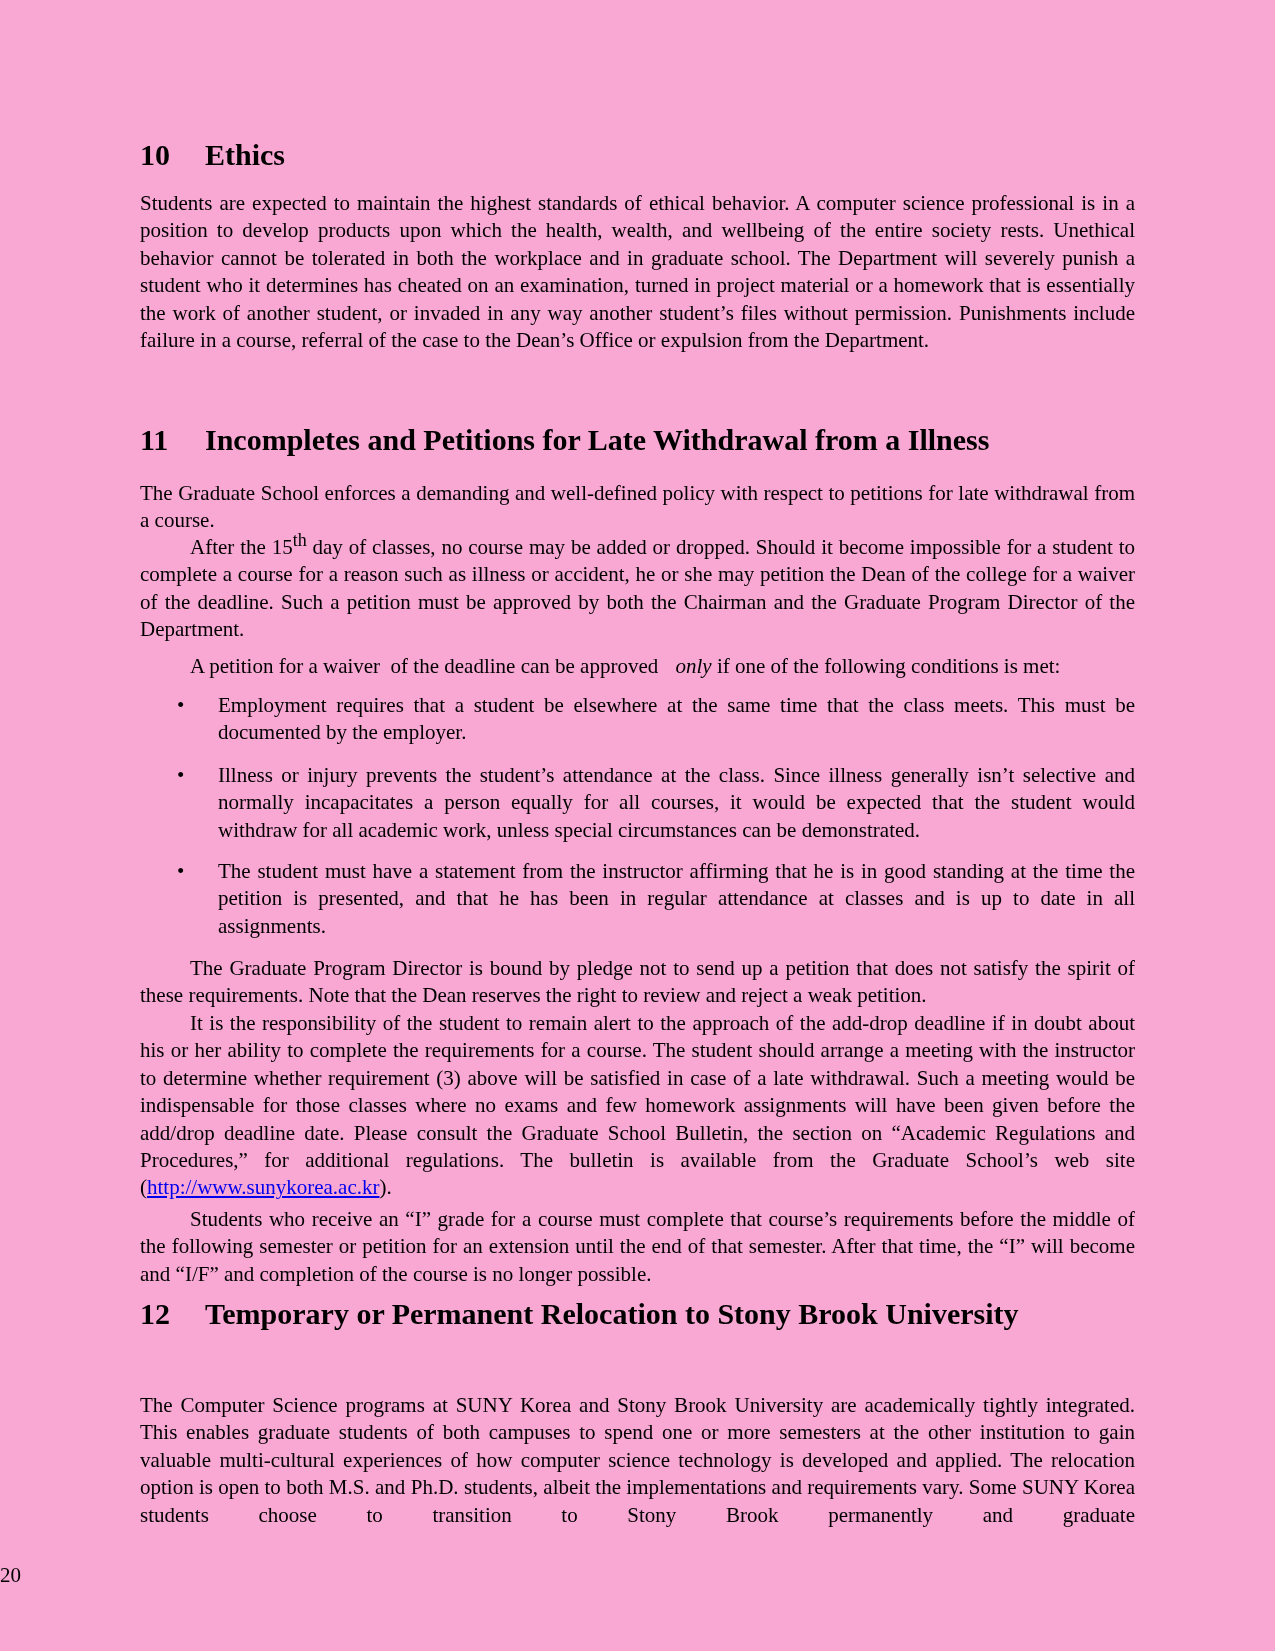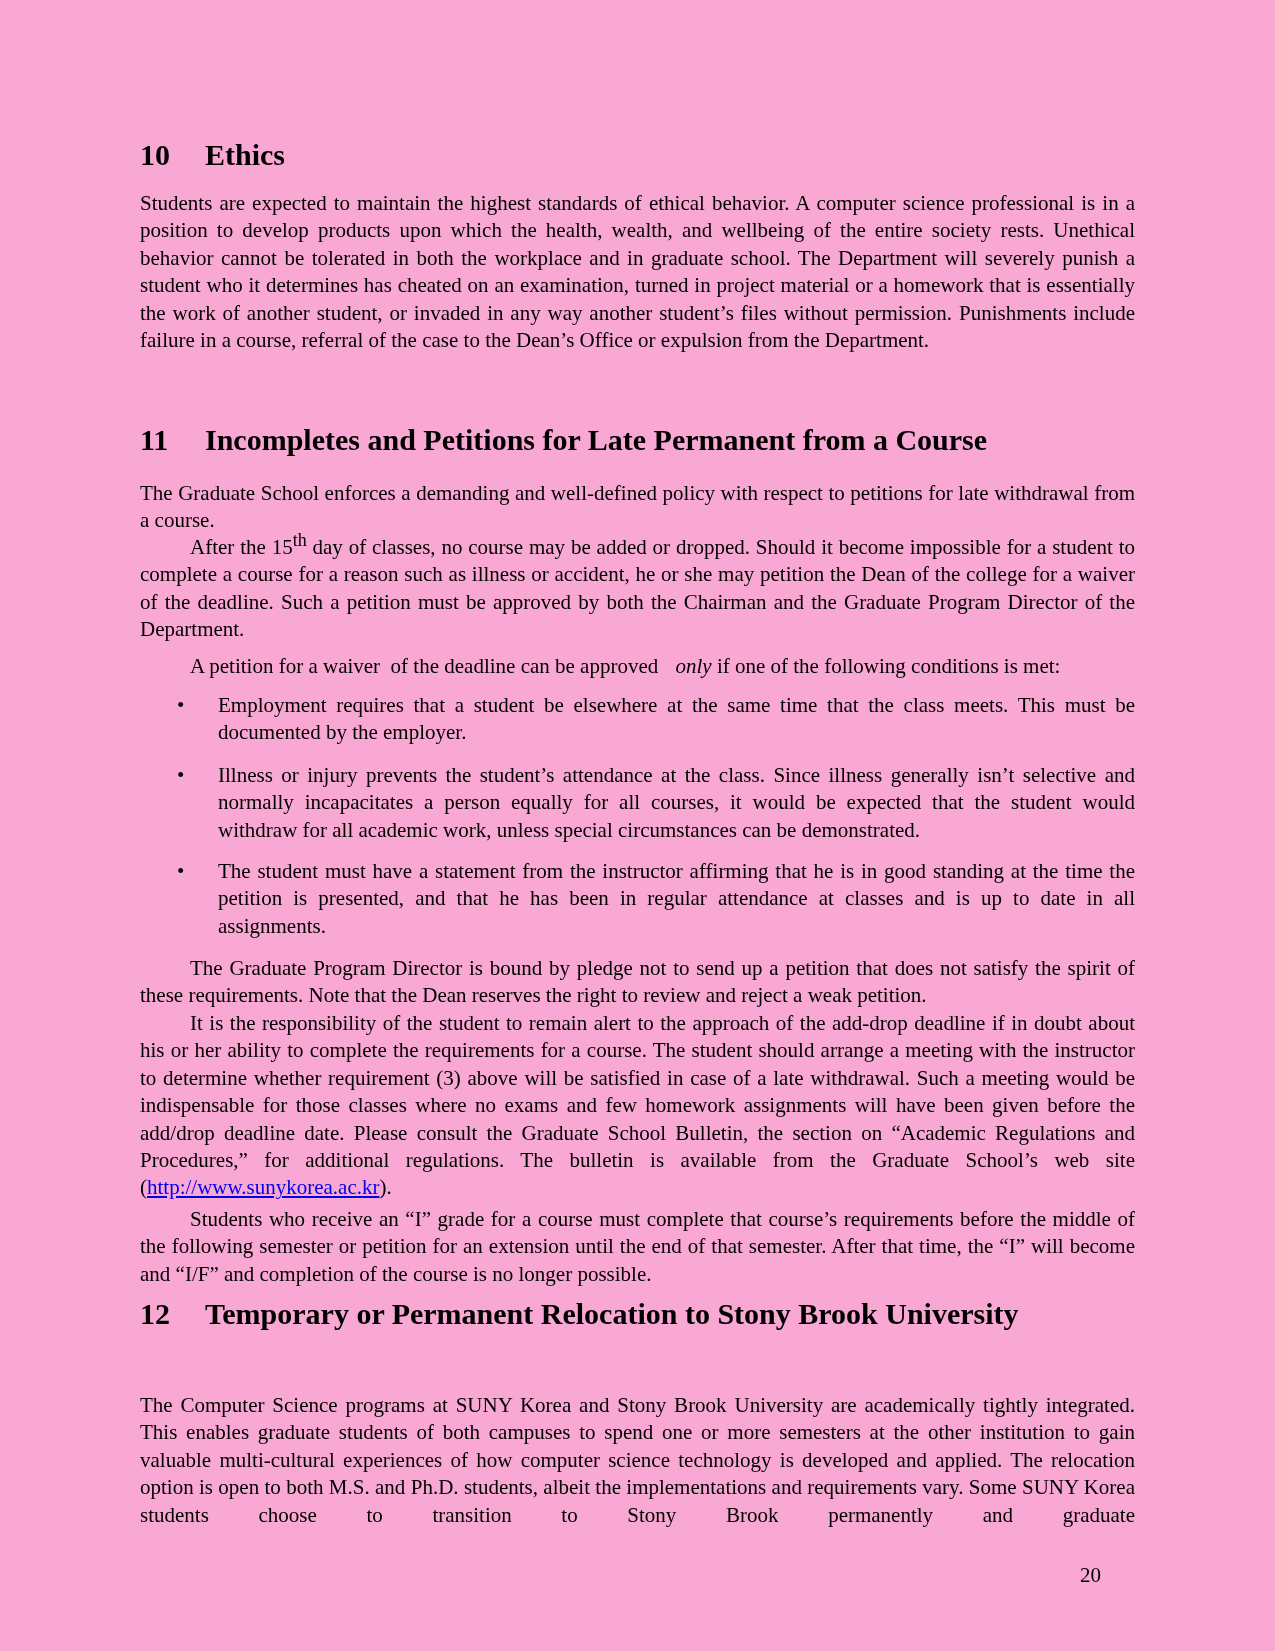--- a/index.html
+++ b/index.html
@@ -61,38 +61,38 @@
   }
   .em-italic { font-style: italic; margin-left: 12px; }
   a.doc-link {
     color: #0000EE;
     text-decoration: underline;
     cursor: pointer;
   }
   .page-num {
     left: 0;
     width: 1101px;
-    text-align: right;
+    text-align: left;
     font-size: 21px;
     line-height: 27px;
   }
 </style>
 </head>
 <body>
 
 <div class="page">
 
   <div class="abs heading" style="top:137px;">
     <span class="num">10</span><span>Ethics</span>
   </div>
 
   <div class="abs body-par" style="top:190px;">Students are expected to maintain the highest standards of ethical behavior. A computer science professional is in a position to develop products upon which the health, wealth, and wellbeing of the entire society rests. Unethical behavior cannot be tolerated in both the workplace and in graduate school. The Department will severely punish a student who it determines has cheated on an examination, turned in project material or a homework that is essentially the work of another student, or invaded in any way another student’s files without permission. Punishments include failure in a course, referral of the case to the Dean’s Office or expulsion from the Department.</div>
 
   <div class="abs heading" style="top:422px;">
-    <span class="num">11</span><span>Incompletes and Petitions for Late Permanent from a Course</span>
+    <span class="num">11</span><span>Incompletes and Petitions for Late Withdrawal from a Illness</span>
   </div>
 
   <div class="abs body-par" style="top:480px;">The Graduate School enforces a demanding and well-defined policy with respect to petitions for late withdrawal from a course.</div>
 
   <div class="abs body-par indent" style="top:534px;"><span>After the 15</span><sup class="ord">th</sup><span> day of classes, no course may be added or dropped. Should it become impossible for a student to complete a course for a reason such as illness or accident, he or she may petition the Dean of the college for a waiver of the deadline. Such a petition must be approved by both the Chairman and the Graduate Program Director of the Department.</span></div>
 
   <div class="abs body-par indent" style="top:653px;"><span>A petition for a waiver&nbsp; of the deadline can be approved </span><span class="em-italic">only</span><span> if one of the following conditions is met:</span></div>
 
   <div class="abs bullet-item" style="top:692px;">
     <span class="marker">•</span>

